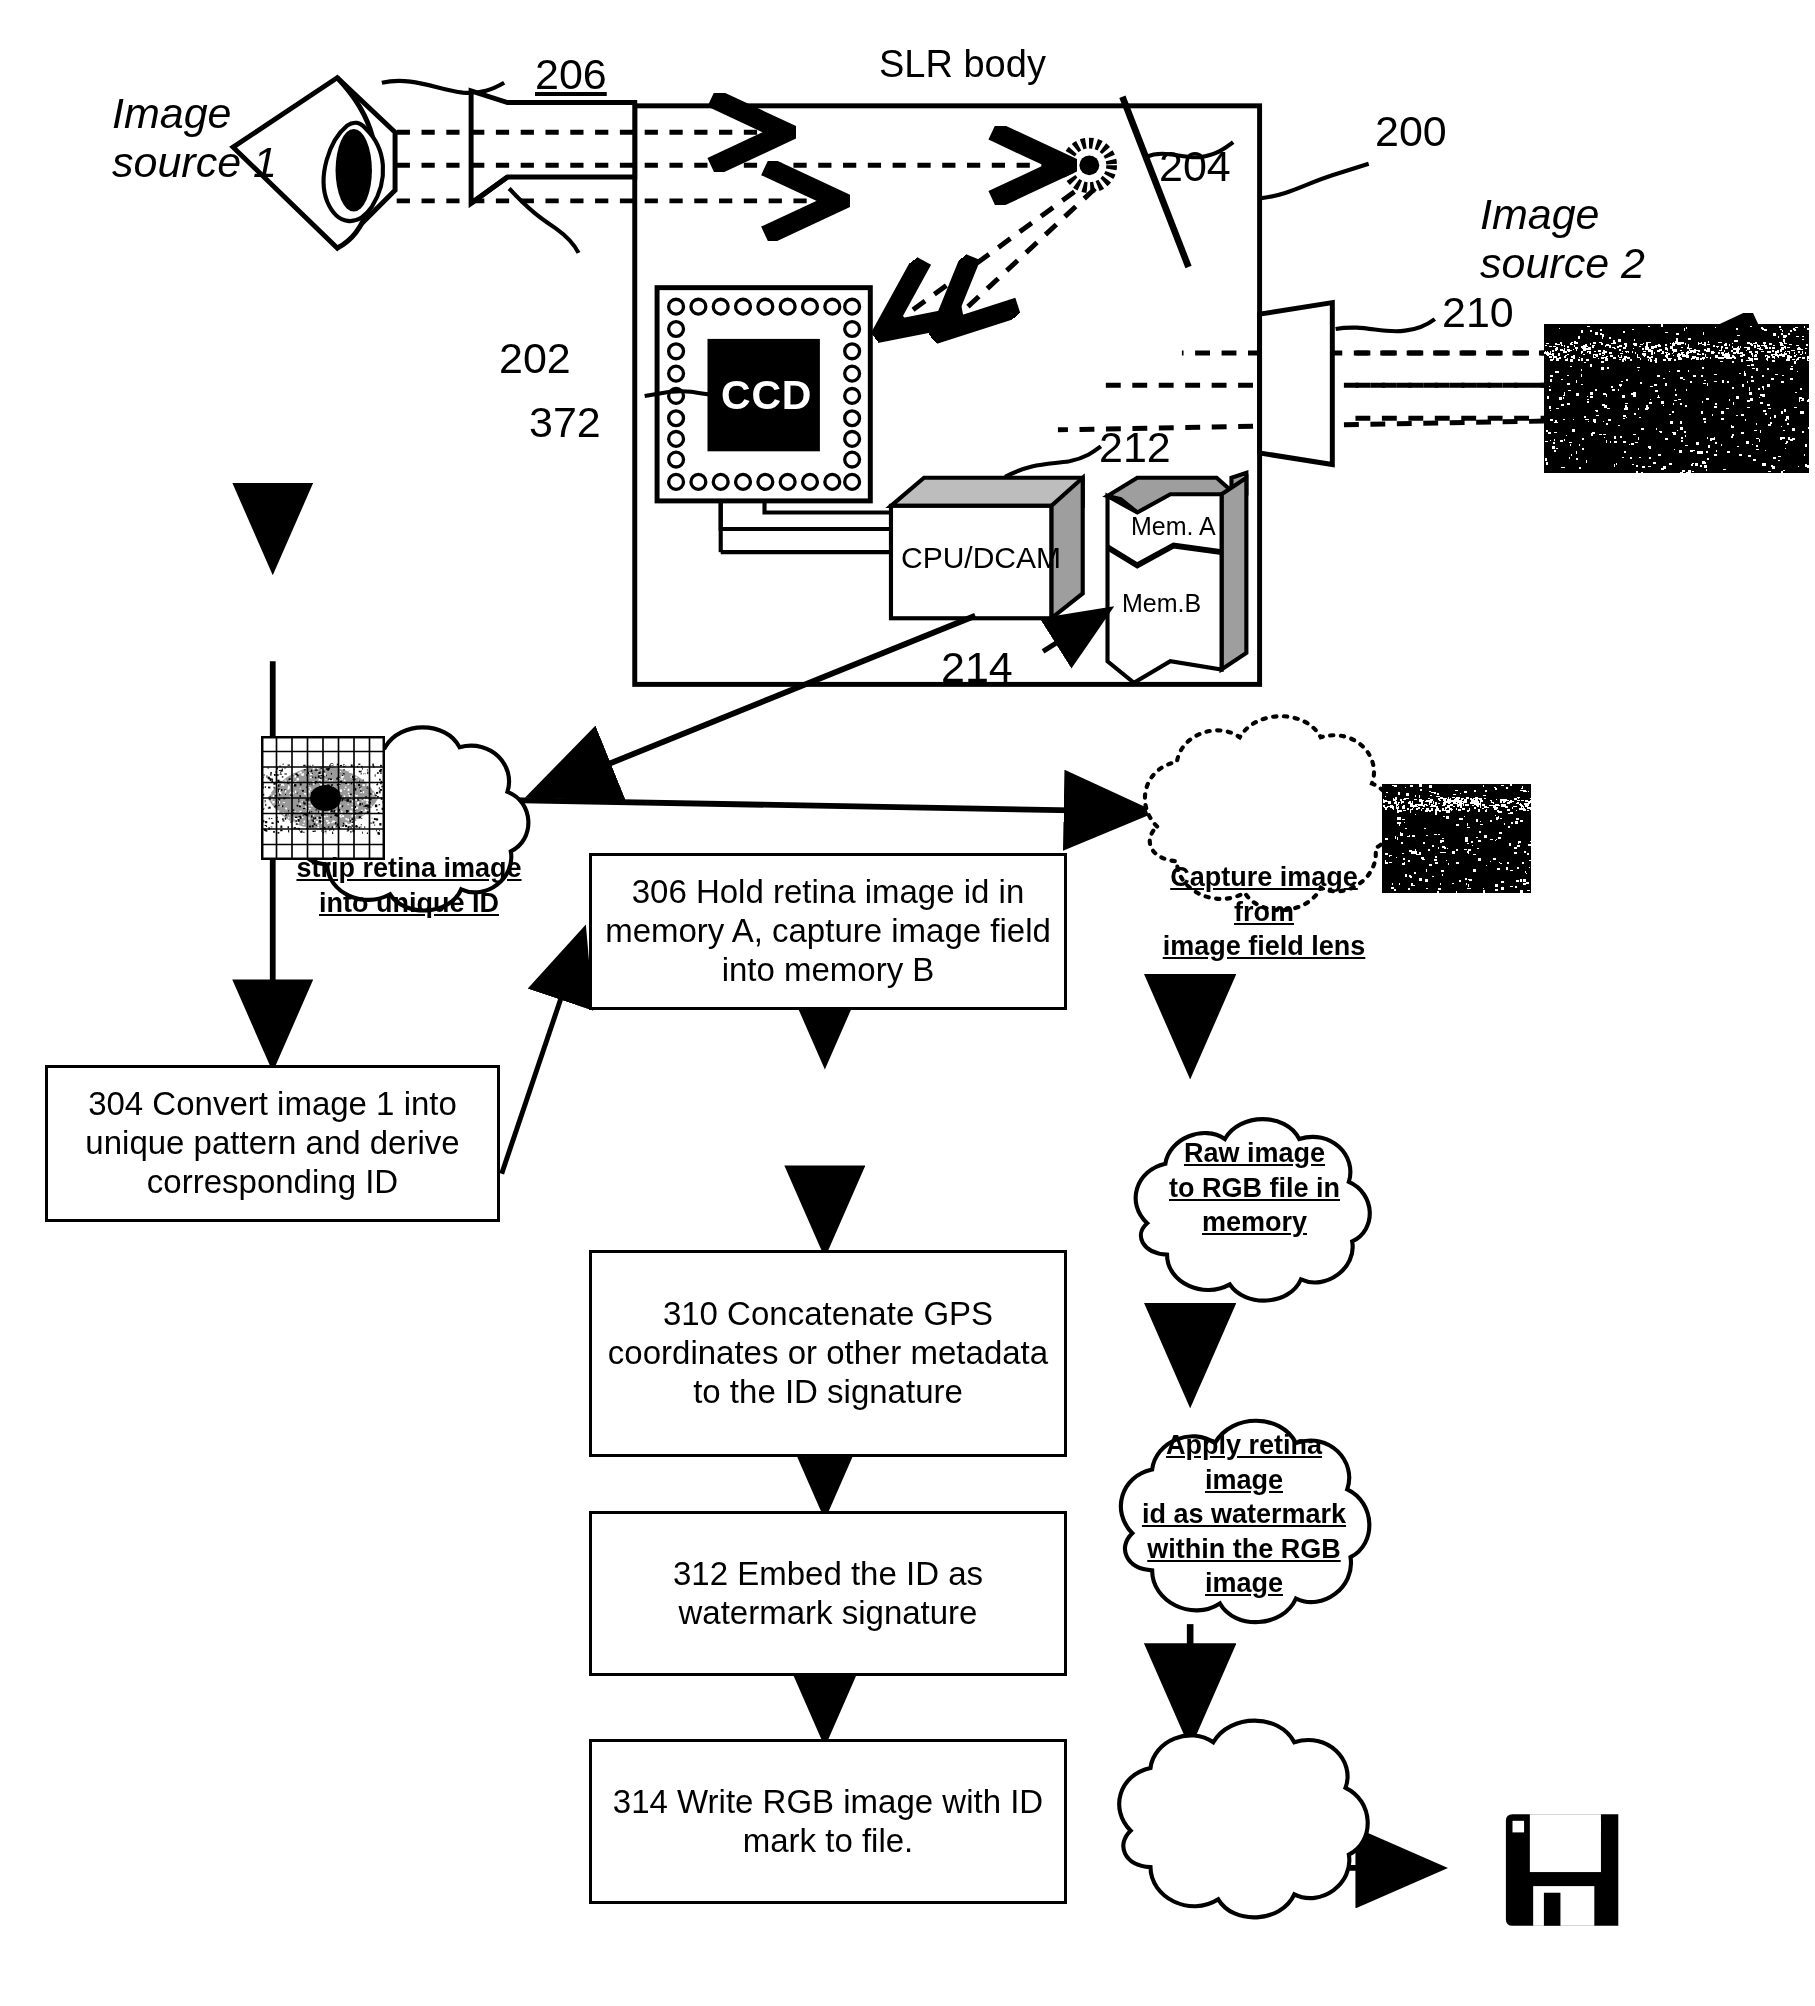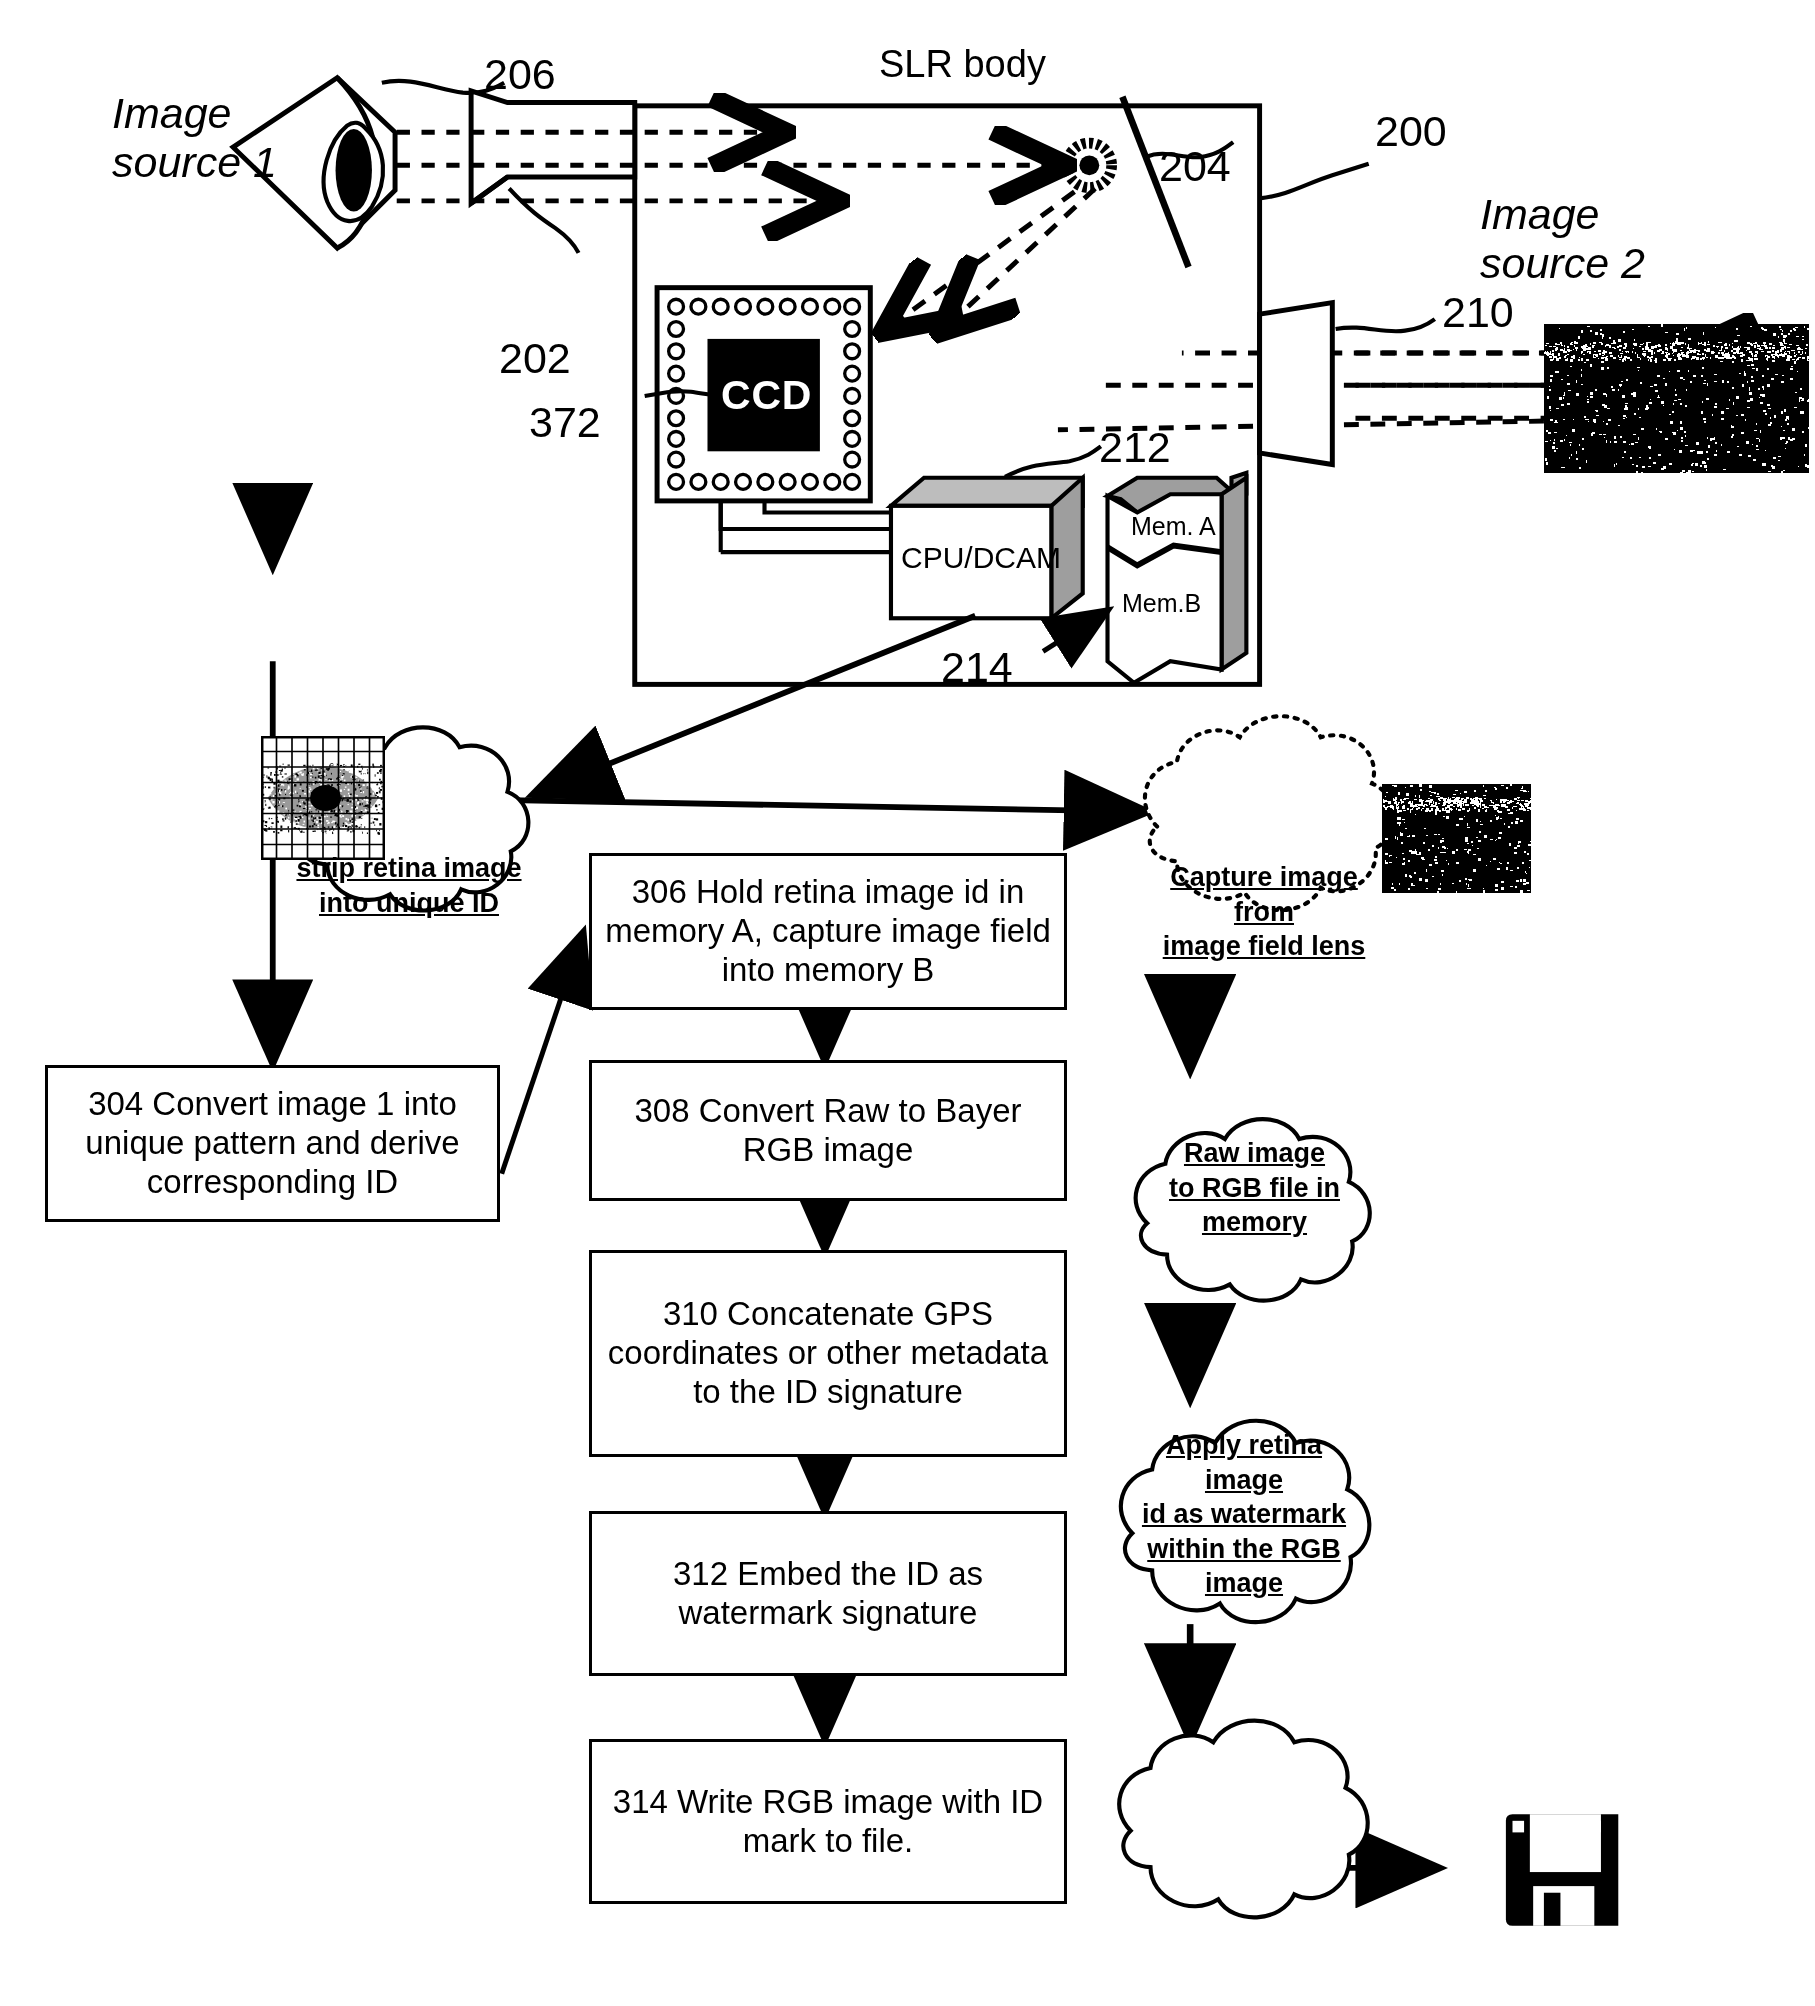--- a/index.html
+++ b/index.html
@@ -238,21 +238,21 @@
   <div class="italic-label" style="left:112px;top:89px;width:248px;">
     <span>Image</span><br>
     <span>source 1</span>
   </div>
 
   <div class="italic-label" style="left:1480px;top:190px;width:273px;">
     <span>Image</span><br>
     <span>source 2</span>
   </div>
 
-  <div class="reflabel" style="left:484px;top:50px;">206</div>
+  <div class="reflabel" style="left:535px;top:50px;text-decoration:underline;">206</div>
   <div class="reflabel" style="left:1375px;top:107px;">200</div>
   <div class="reflabel" style="left:1159px;top:142px;">204</div>
   <div class="reflabel" style="left:499px;top:334px;">202</div>
   <div class="reflabel" style="left:529px;top:398px;">372</div>
   <div class="reflabel" style="left:1442px;top:288px;">210</div>
   <div class="reflabel" style="left:1099px;top:423px;">212</div>
   <div class="reflabel" style="left:941px;top:643px;">214</div>
 
   <div class="ccd-word" style="left:721px;top:372px;">CCD</div>
   <div class="chiplabel" style="left:901px;top:541px;">CPU/DCAM</div>
@@ -2612,23 +2612,20 @@
 
 
   <div class="flowbox" style="left:45px;top:1065px;width:455px;height:157px;">
     <span>304 Convert image 1 into unique pattern and derive corresponding ID</span>
   </div>
 
   <div class="flowbox" style="left:589px;top:853px;width:478px;height:157px;">
     <span>306 Hold retina image id in memory A, capture image field into memory B</span>
   </div>
 
-  <div class="flowbox" style="left:589px;top:1060px;width:478px;height:141px;">
-    <span>308 Convert Raw to Bayer RGB image</span>
-  </div>
 
   <div class="flowbox" style="left:589px;top:1250px;width:478px;height:207px;">
     <span>310 Concatenate GPS coordinates or other metadata to the ID signature</span>
   </div>
 
   <div class="flowbox" style="left:589px;top:1511px;width:478px;height:165px;">
     <span>312 Embed the ID as watermark signature</span>
   </div>
 
   <div class="flowbox" style="left:589px;top:1739px;width:478px;height:165px;">

